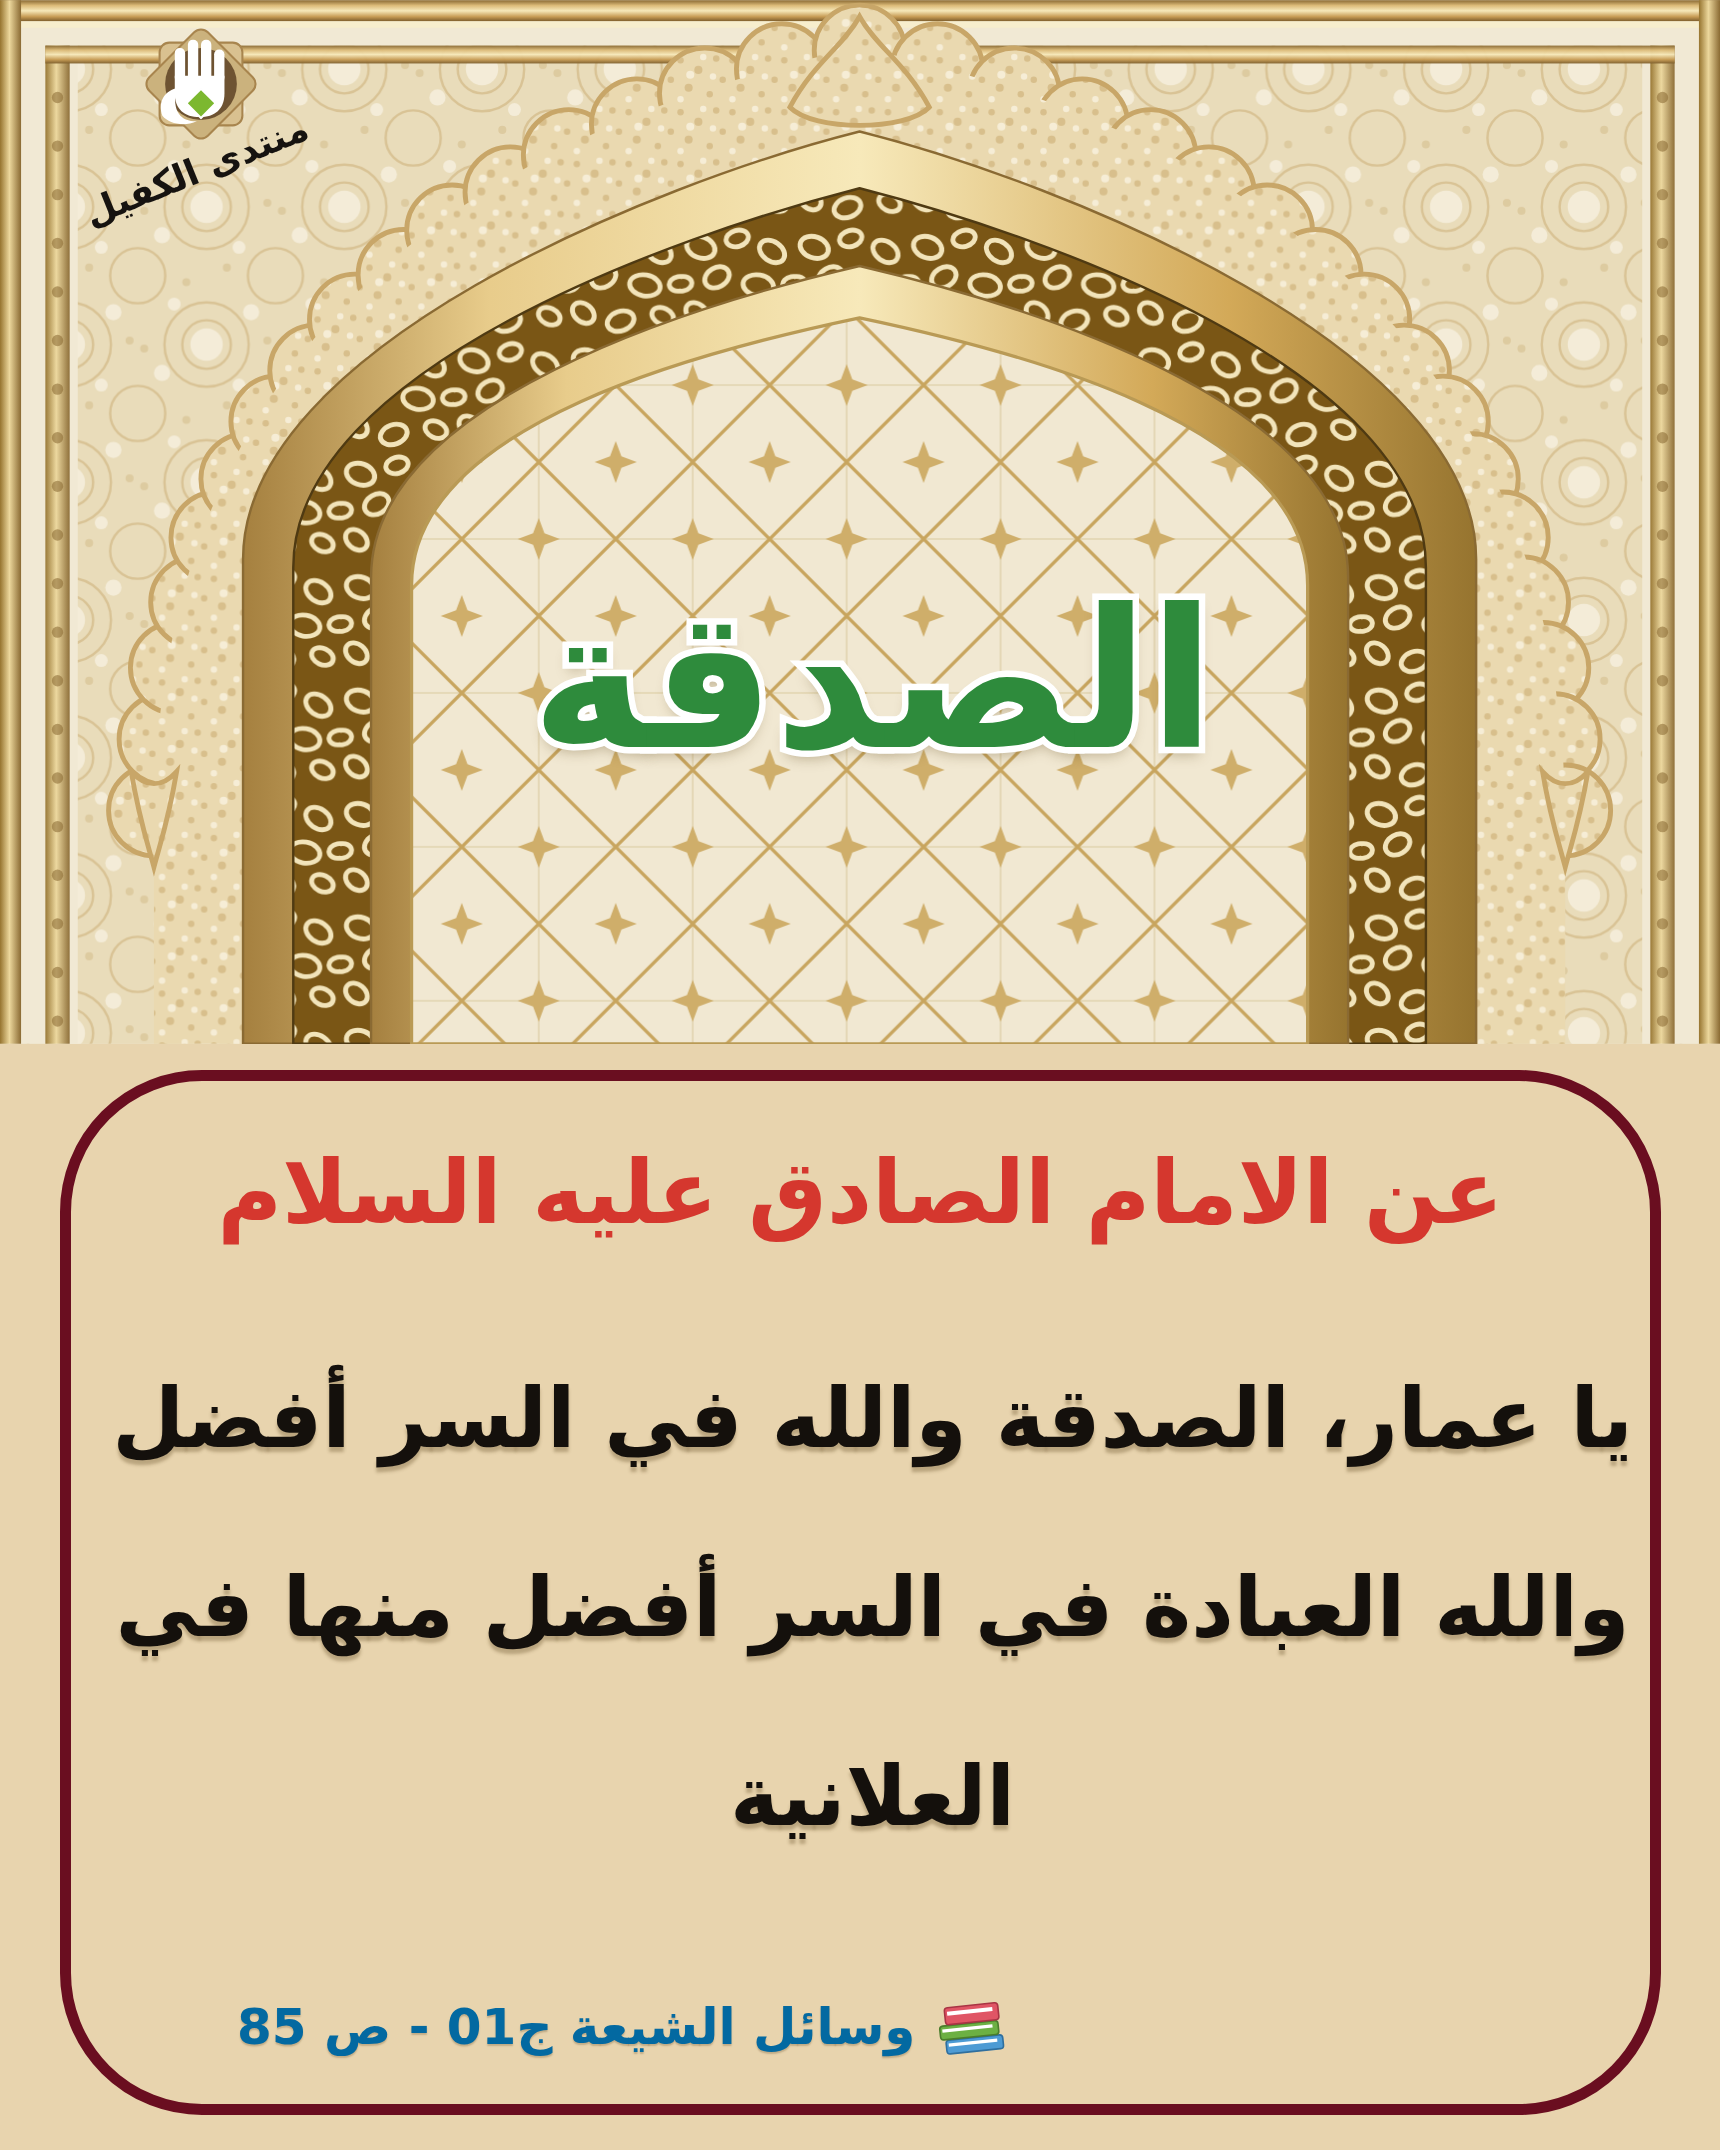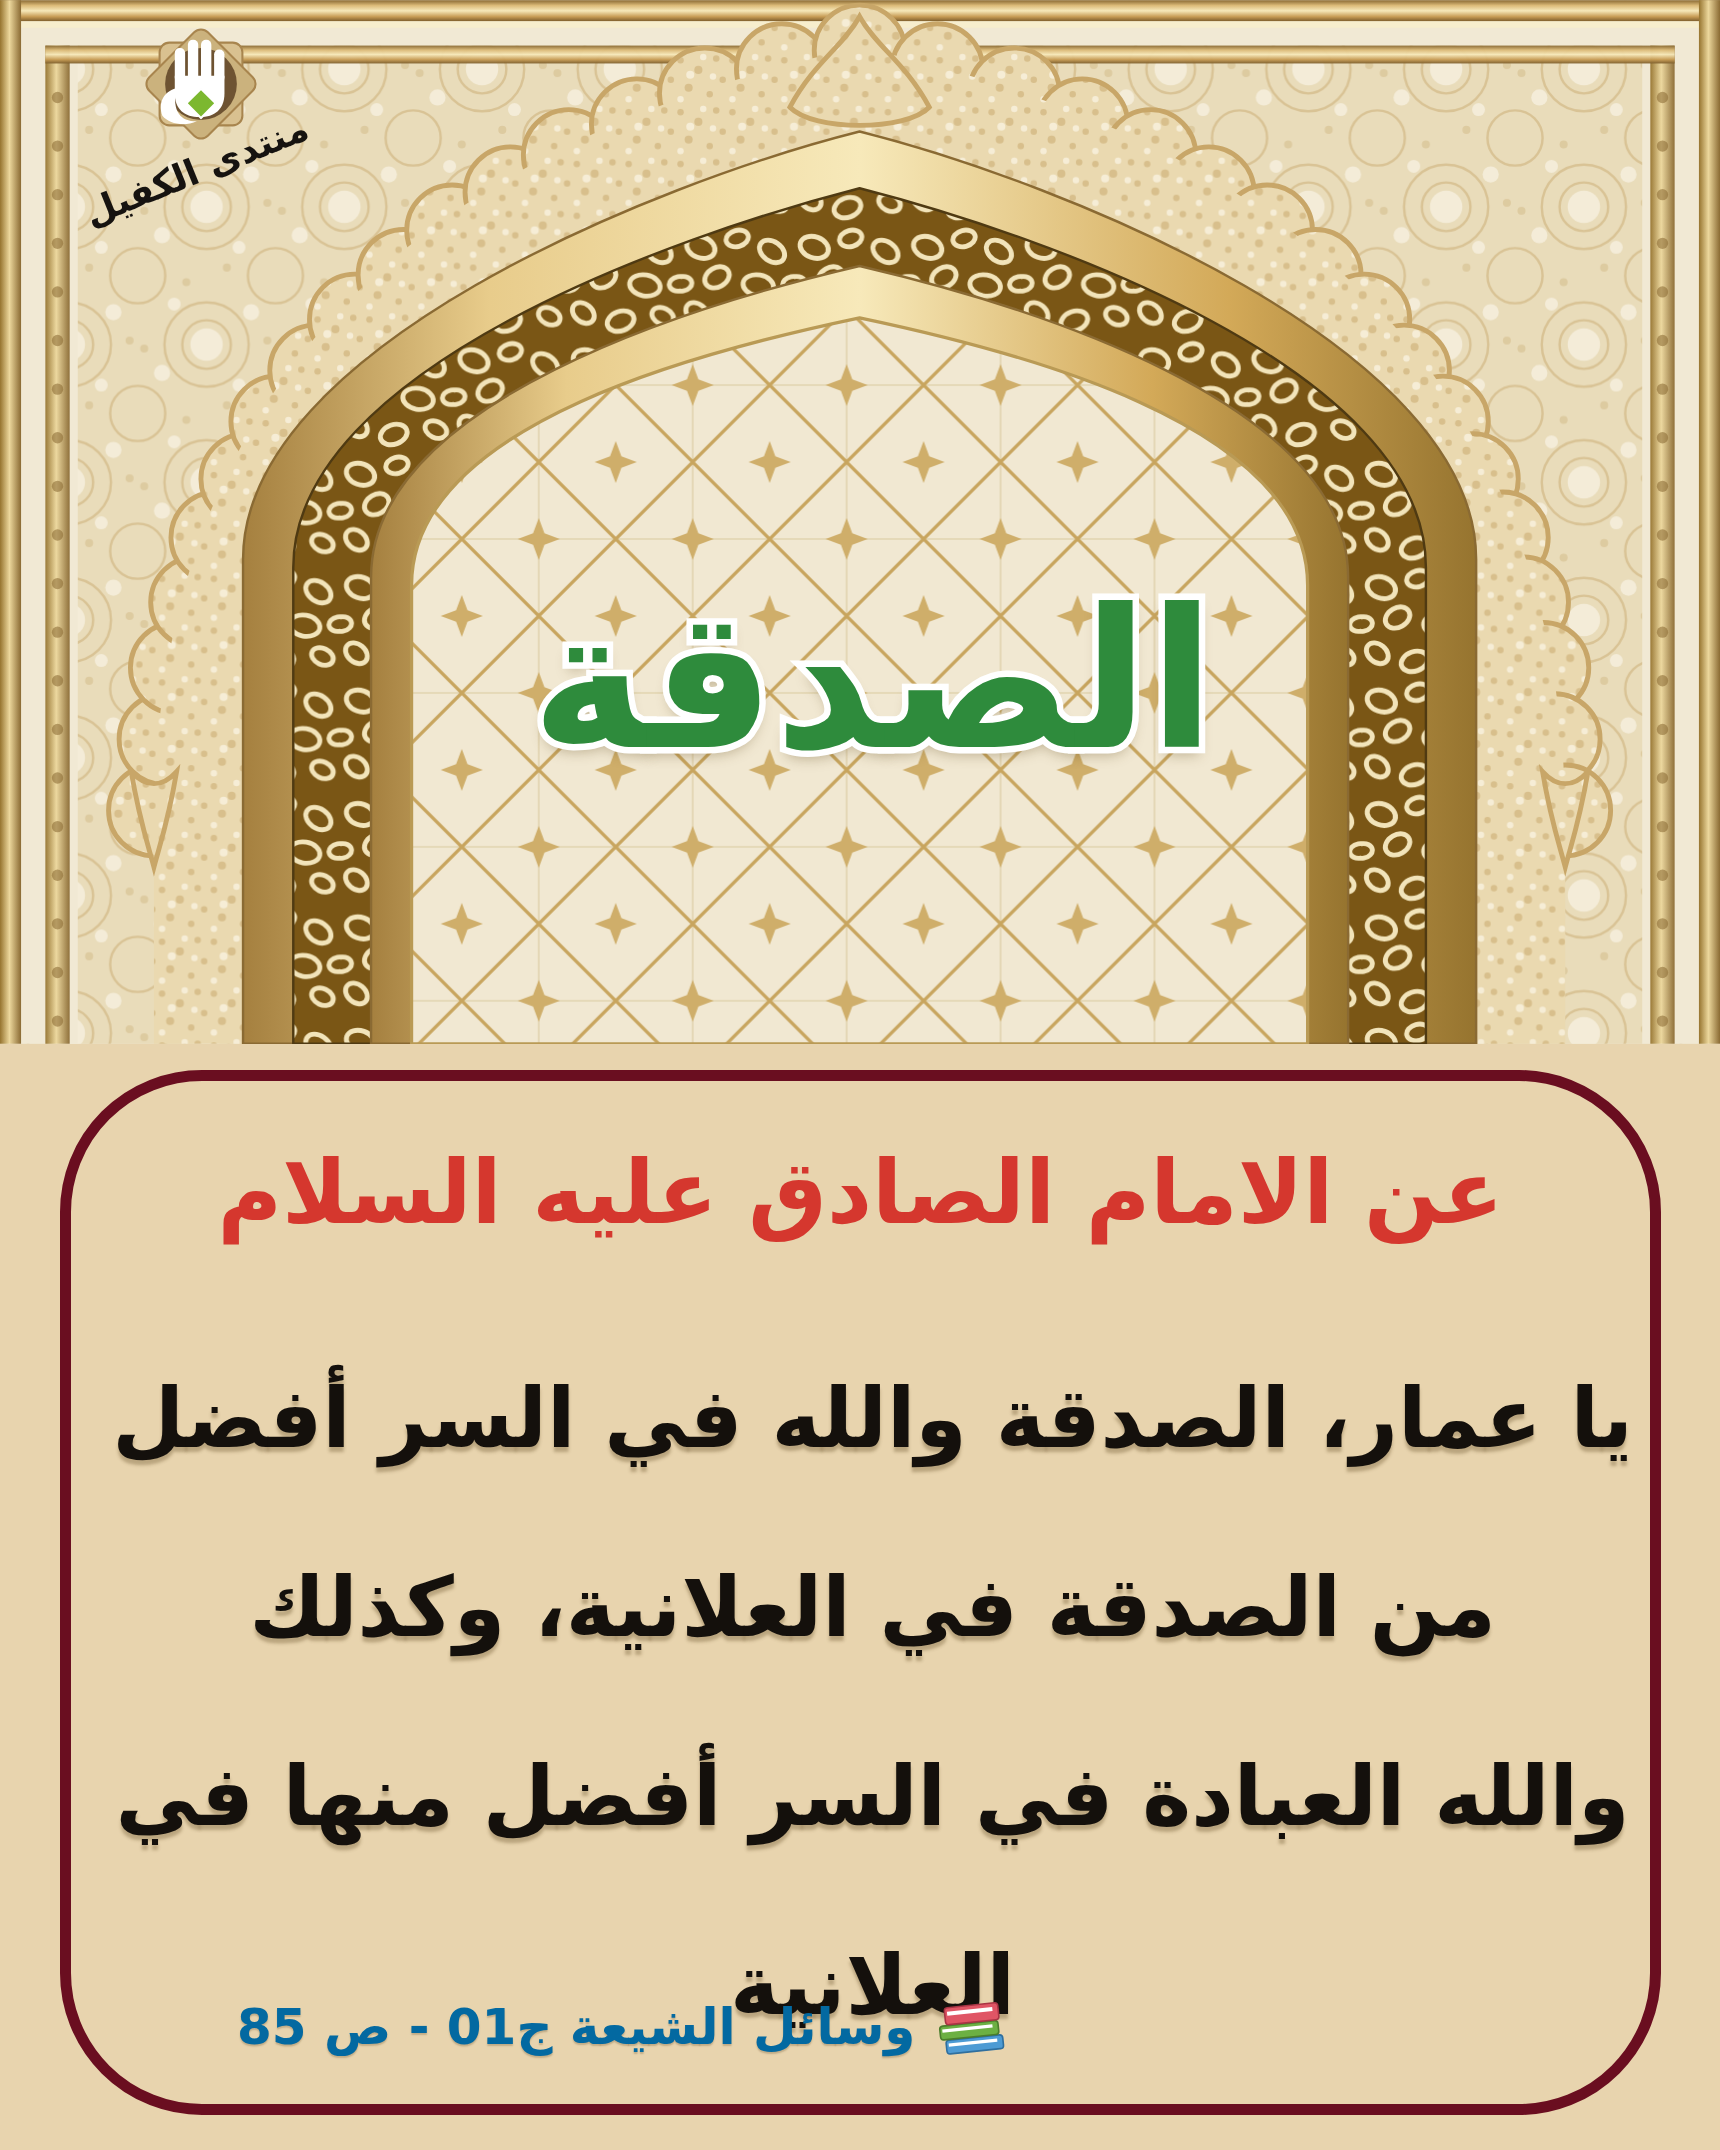--- a/index.html
+++ b/index.html
@@ -281,21 +281,20 @@
       <span class="t-outline">الصدقة</span>
       <span class="t-fill">الصدقة</span>
     </div>
   </div>
 
   <div class="quote-section">
     <div class="quote-panel">
       <div class="quote-header">عن الامام الصادق عليه السلام</div>
       <div class="quote-body">
         <div class="quote-line">يا عمار، الصدقة والله في السر أفضل</div>
-        <div class="quote-line">من الصدقة في العلانية، وكذلك</div>
         <div class="quote-line">والله العبادة في السر أفضل منها في</div>
         <div class="quote-line">العلانية</div>
       </div>
       <div class="quote-source">
         <span class="books-icon">
           <svg width="75" height="65" viewBox="0 0 92 80">
             <g transform="rotate(-6 46 40)">
               <rect x="14" y="54" width="70" height="17" rx="4" fill="#4d9bd4" stroke="#2f6f9e" stroke-width="2"></rect>
               <rect x="17" y="58" width="60" height="4" fill="#ffffff"></rect>
               <rect x="8" y="36" width="72" height="17" rx="4" fill="#6cb043" stroke="#4a7d2c" stroke-width="2"></rect>

